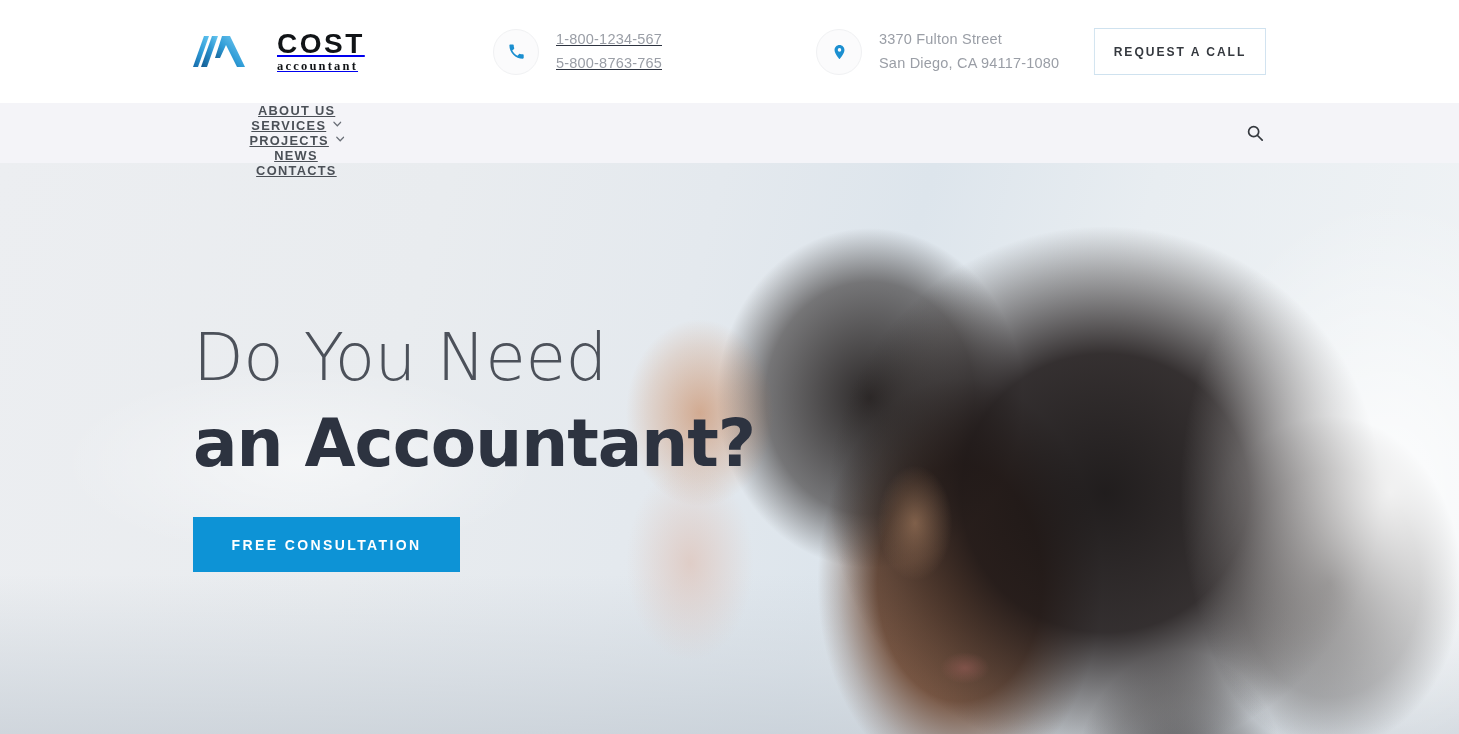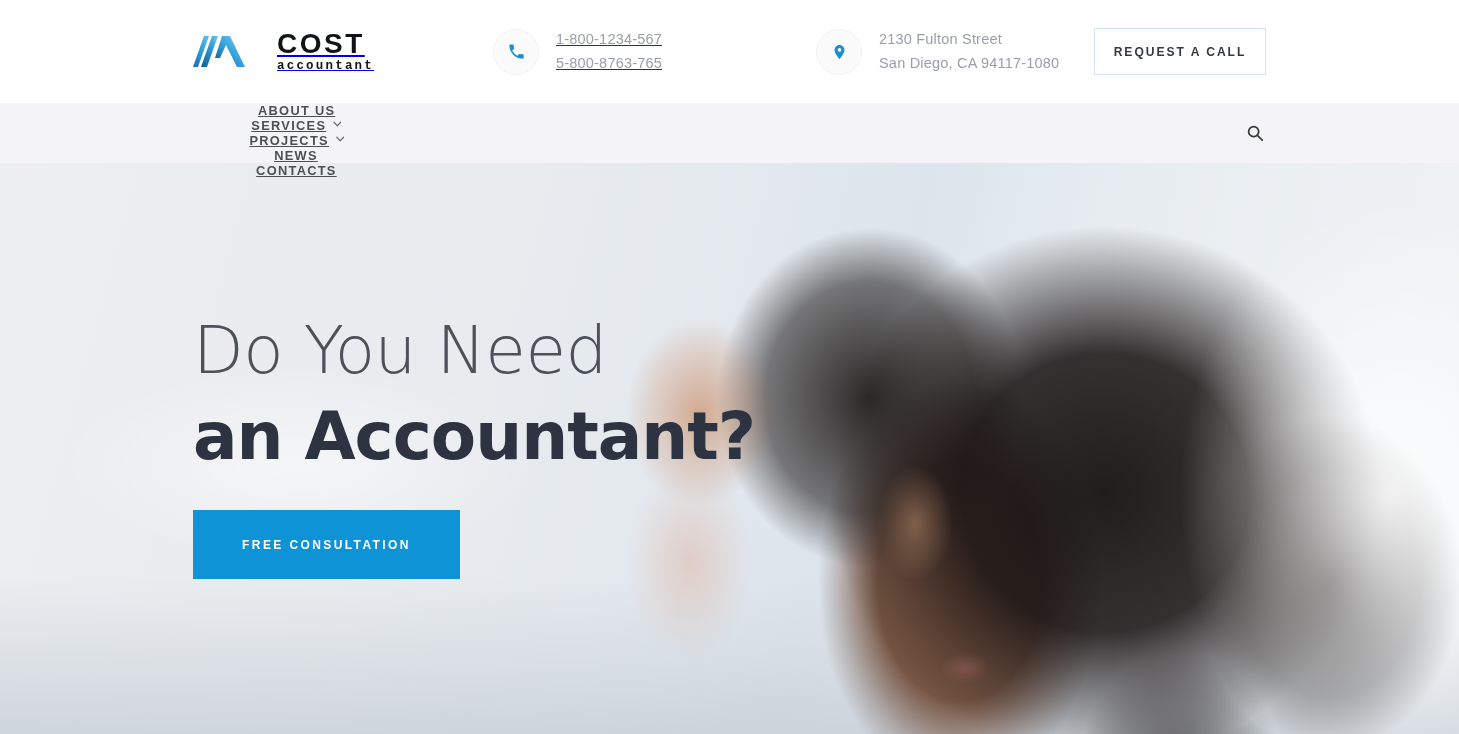--- a/index.html
+++ b/index.html
@@ -32,21 +32,21 @@
   }
   .logo-mark svg { display:block; width:52px; height:31px; }
   .logo-text { display:flex; flex-direction:column; line-height:1;margin-left:24px; }
   .logo-cost {
     font-size:28px; font-weight:bold; letter-spacing:2.5px;
     color:#111417; font-family:"Liberation Sans", sans-serif;
   }
   .logo-sub {
     font-size:12.5px; font-weight:bold; letter-spacing:2.2px;
     color:#111417; margin-top:2px; text-align:left;
-    font-family:Liberation Mono, monospace;
+    font-family:Liberation Serif, serif;
   }
 
   
   .contact-group { display:flex; align-items:center; gap:0; flex:1; }
   .contact {
     display:flex; align-items:center; gap:17px;
   }
   .contact.phone { margin-left:65px;text-decoration:underline; }
   .contact.addr { margin-left:154px; }
   .ci-circle {
@@ -176,24 +176,24 @@
   .hero-line2 {
     font-size:66px;
     font-weight:bold;
     color:#2d3340;
     letter-spacing:-1px;
     line-height:1;
     margin-bottom:40px;
     font-family:"DejaVu Sans","Liberation Sans",sans-serif;
   }
   .hero-cta {
-    width:267px; height:69px;
+    width:267px; height:55px;
     background:#0d93d6;
     color:#ffffff;
-    font-size:12px;
+    font-size:14px;
     font-weight:bold;
     letter-spacing:2.4px;
     font-family:"Liberation Sans Narrow","Liberation Sans",sans-serif;
     display:flex; align-items:center; justify-content:center;
     cursor:pointer;
     border:none;
   }
 </style>
 </head>
 <body>
@@ -247,21 +247,21 @@
         </span>
       </div>
 
       <div class="contact addr">
         <span class="ci-circle">
           <svg width="17" height="20" viewBox="0 0 24 24" fill="#1b8fd0" xmlns="http://www.w3.org/2000/svg">
             <path d="M12 2C8.1 2 5 5.1 5 9c0 5.2 7 13 7 13s7-7.8 7-13c0-3.9-3.1-7-7-7zm0 9.5A2.5 2.5 0 1 1 12 6.5a2.5 2.5 0 0 1 0 5z"></path>
           </svg>
         </span>
         <span class="contact-lines">
-          <span>2130 Fulton Street</span>
+          <span>3370 Fulton Street</span>
           <span>San Diego, CA 94117-1080</span>
         </span>
       </div>
 
     </div>
 
     <button class="req-btn">REQUEST A CALL</button>
 
   </header>
 

